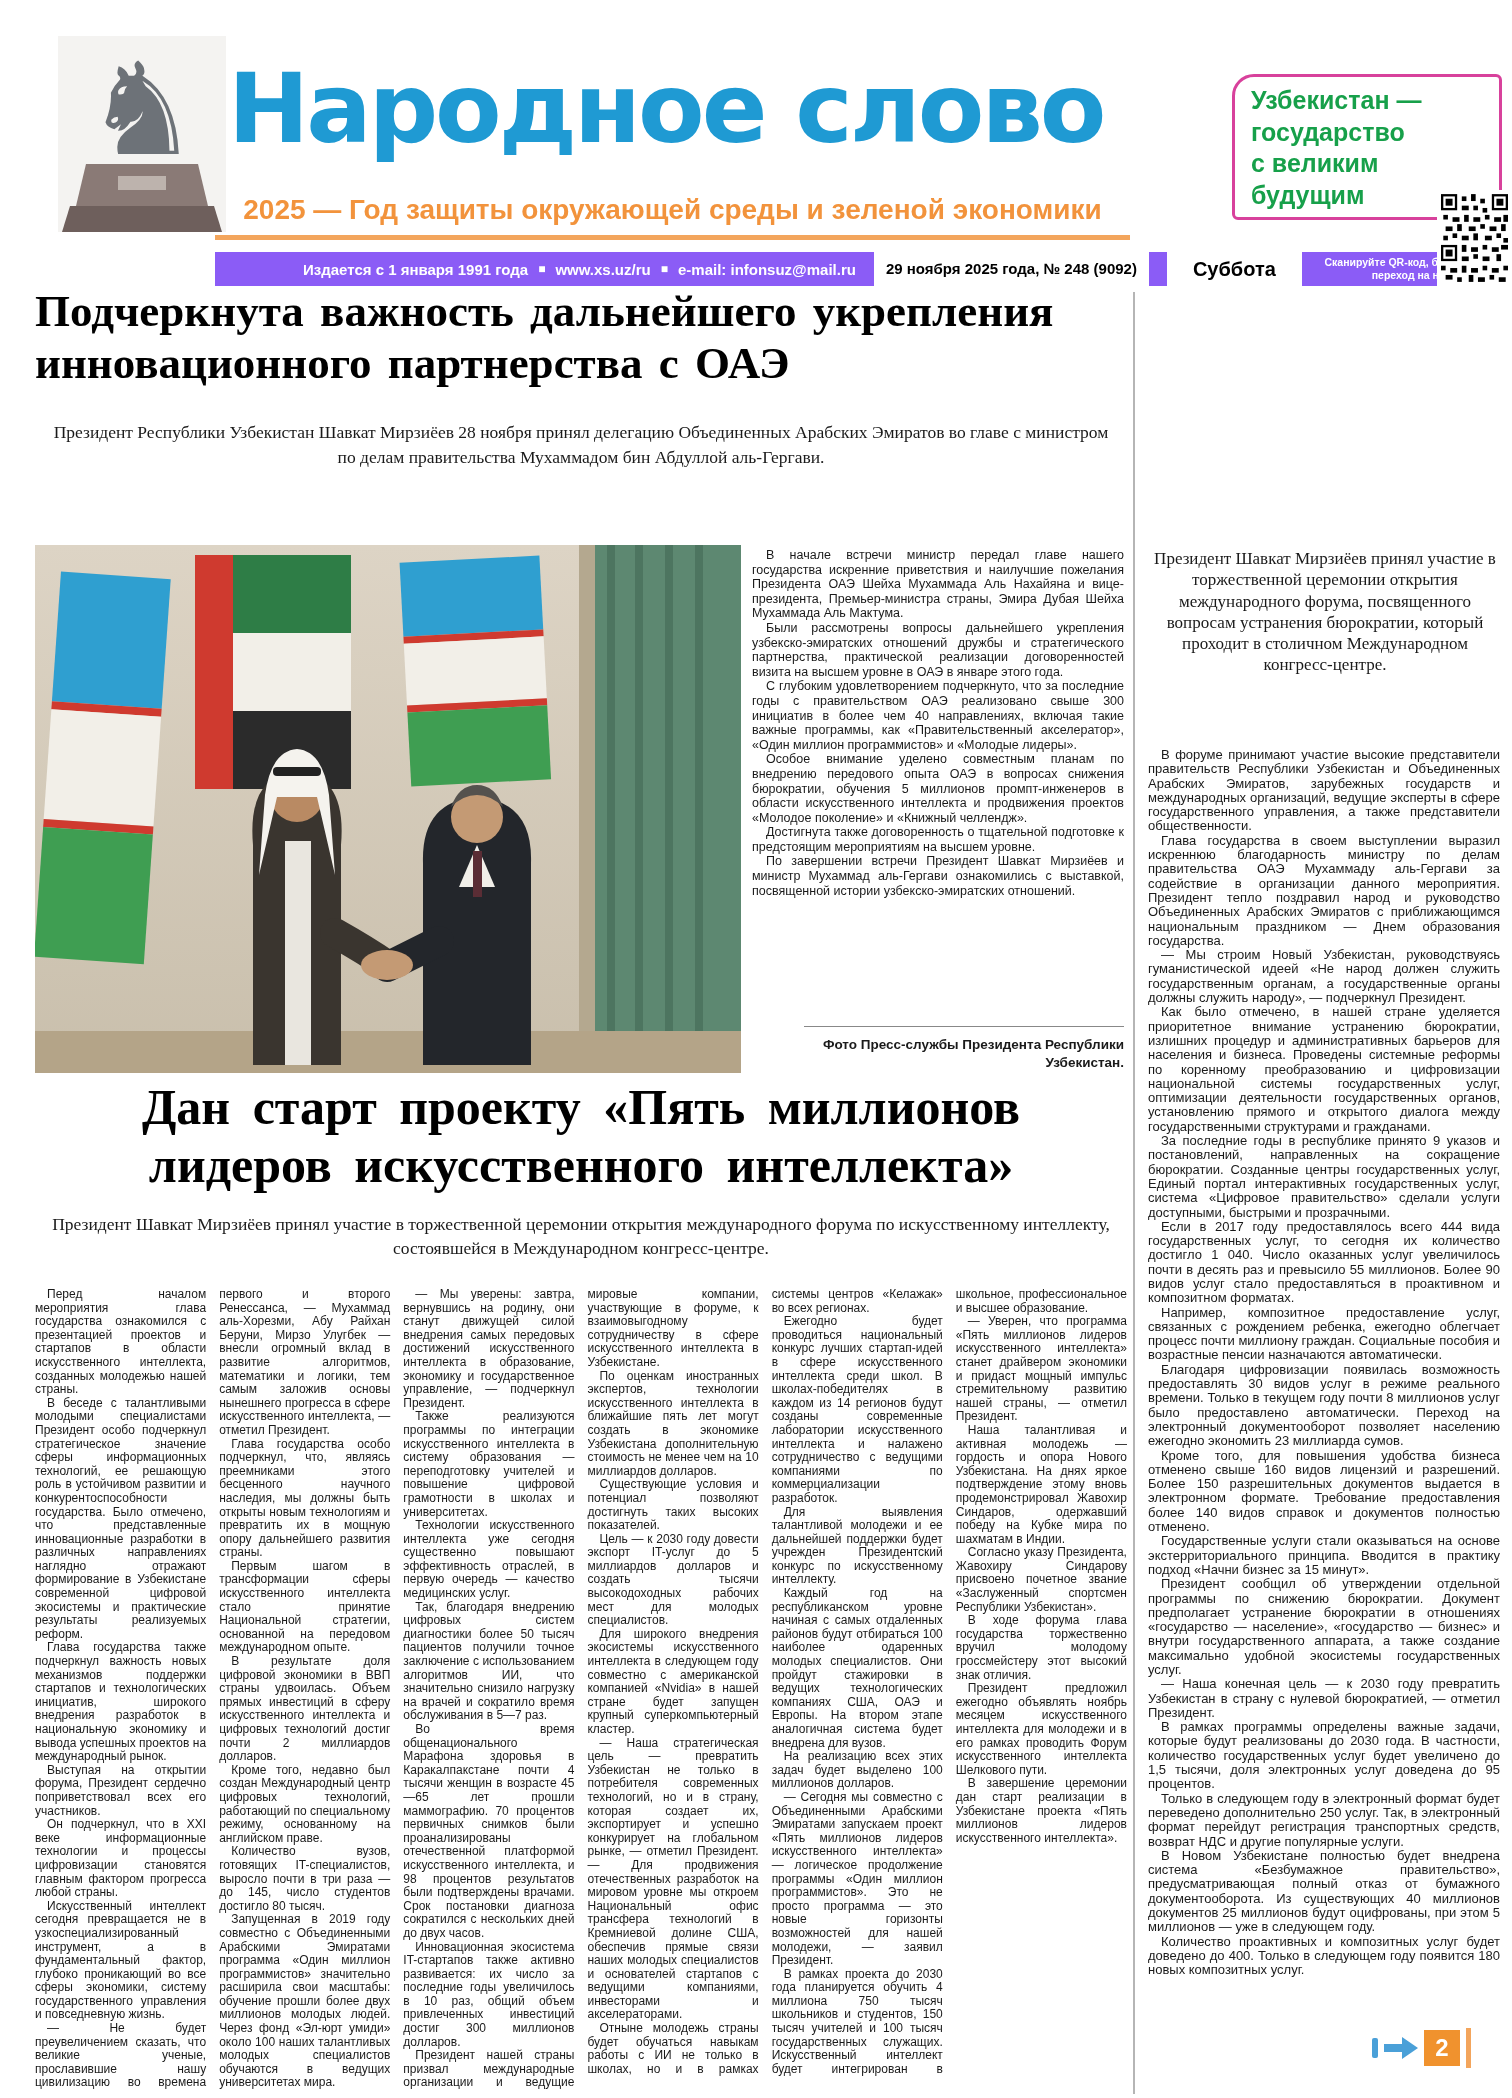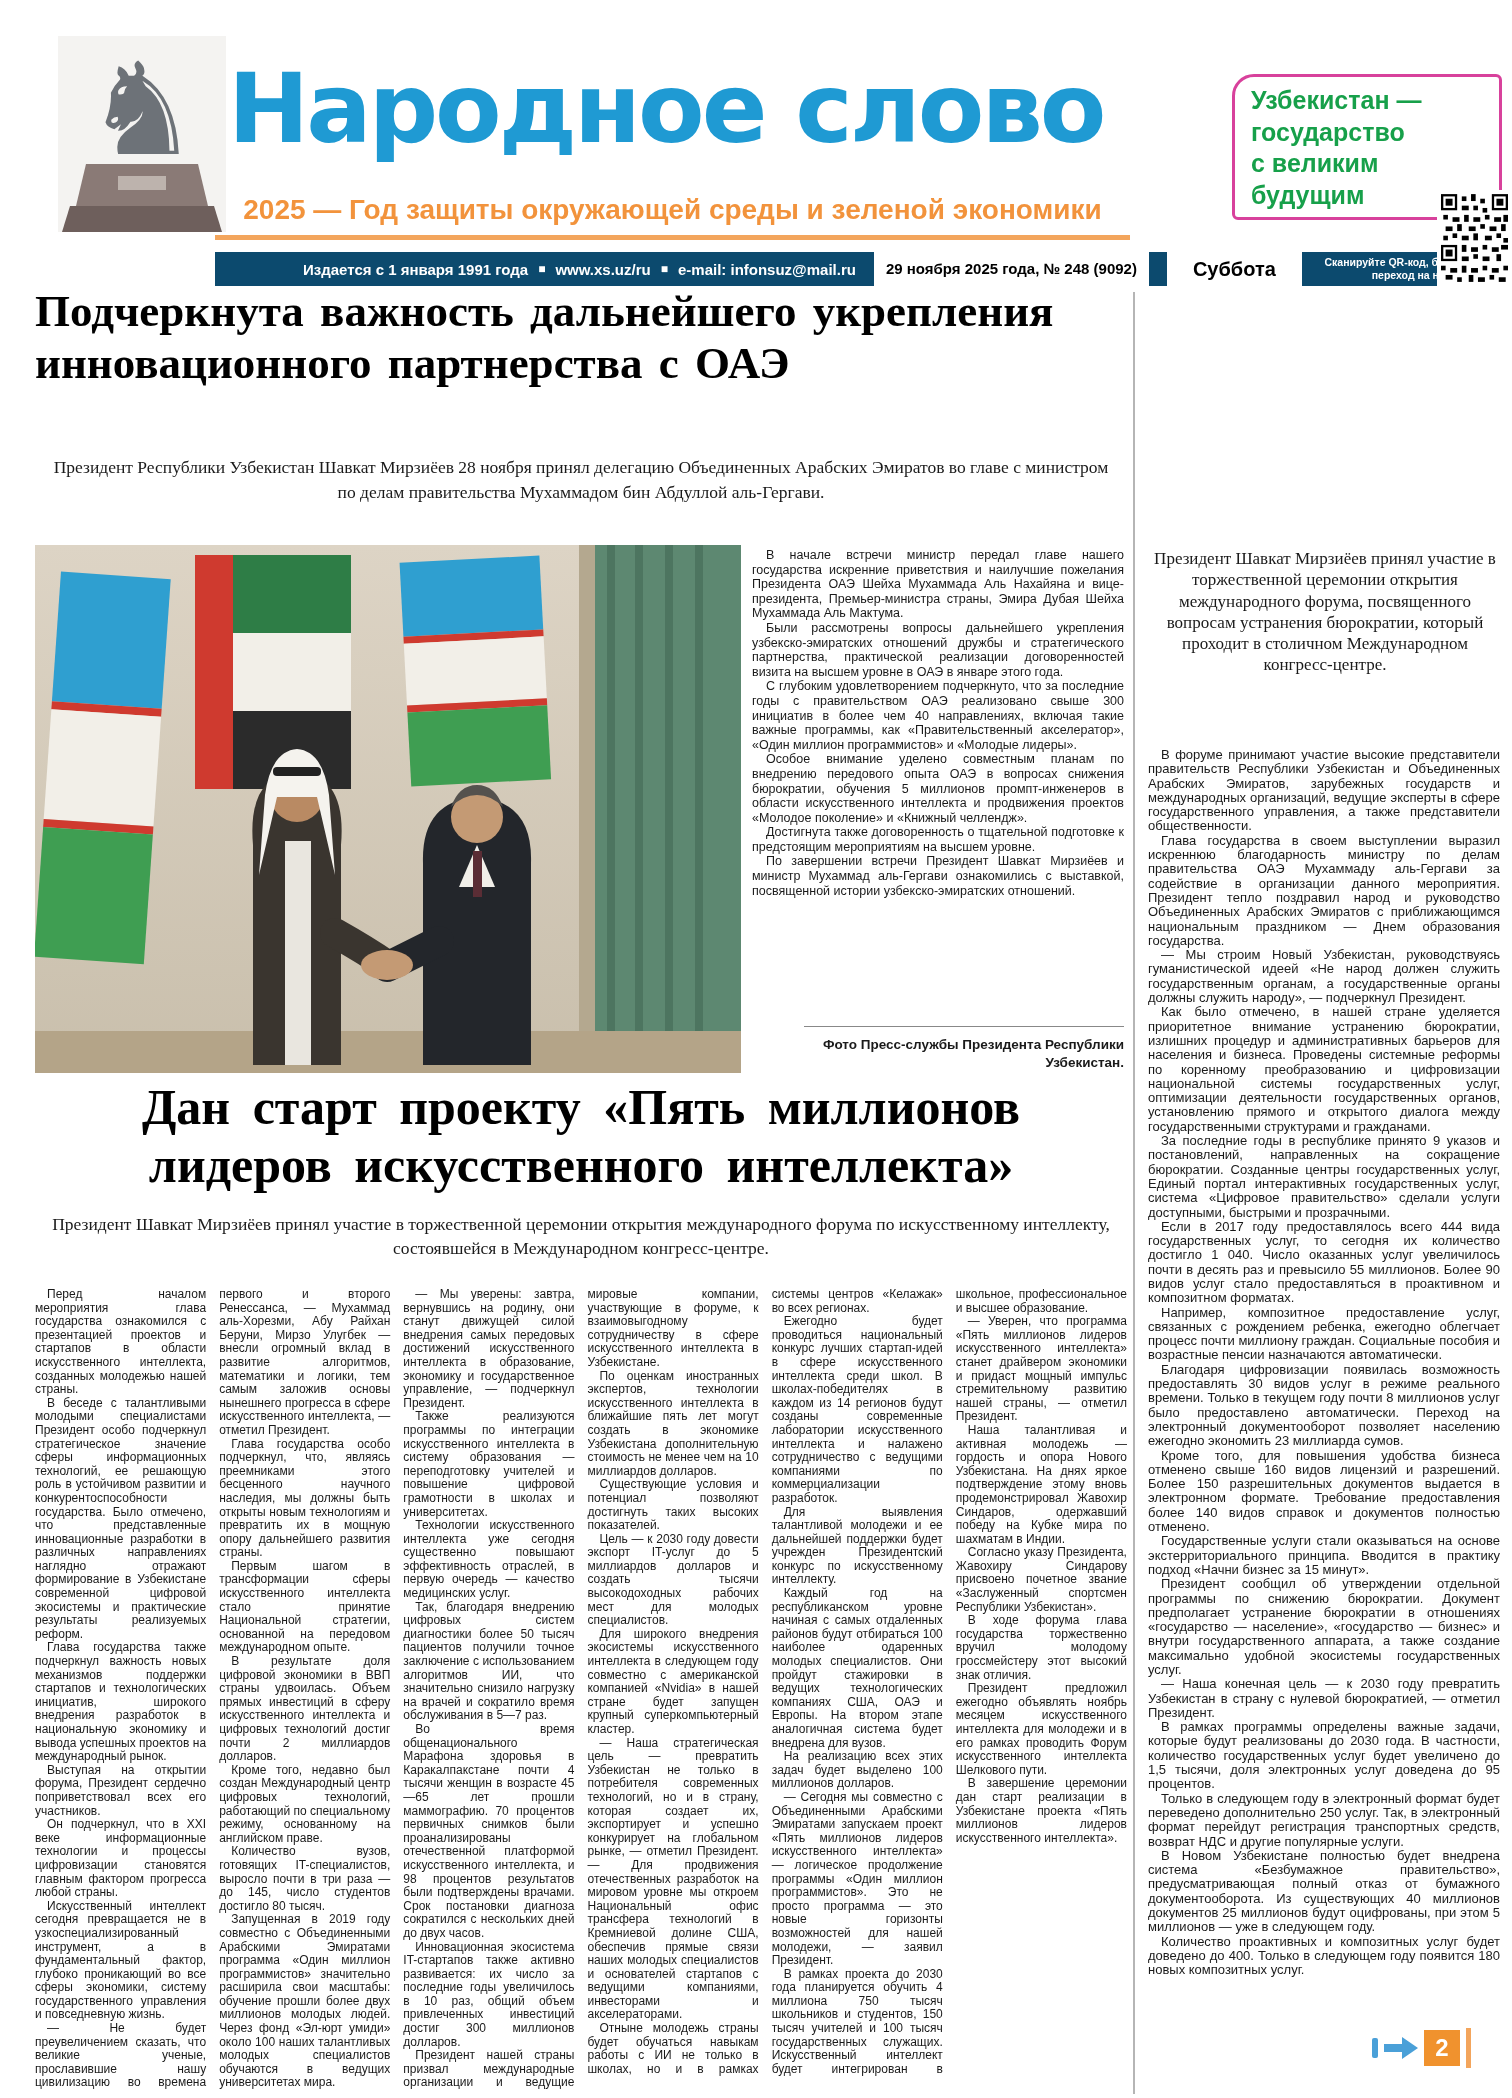--- a/index.html
+++ b/index.html
@@ -25,21 +25,21 @@
     font-weight:bold; font-size:25px; line-height:1.26; color:#17a04a;
     white-space:pre-line;
   }
   .slogan {
     position:absolute; left:215px; top:194px; width:915px; height:46px;
     font-weight:bold; font-size:28px; color:#f2933c; text-align:center;
     border-bottom:5px solid #f3a55c; padding-bottom:18px; letter-spacing:0px;
   }
   .info-bar {
     position:absolute; left:215px; top:252px; width:1297px; height:34px;
-    background:#0c4a6e; display:flex; align-items:center;
+    background:#8b5cf6; display:flex; align-items:center;
   }
   .info-left { display:flex; align-items:center; gap:10px; padding-left:88px;
     color:#fff; font-weight:bold; font-size:15px; white-space:nowrap; }
   .info-sep { font-size:12px; }
   .chip { background:#fff; color:#000; font-weight:bold; font-size:15px;
     height:34px; line-height:34px; padding:0 12px; margin-left:18px; white-space:nowrap; }
   .chip.weekday { font-size:20px; padding:0 26px; margin-left:18px; }
   .qr-caption { color:#fff; font-size:10.5px; font-weight:bold; line-height:1.25;
     width:160px; text-align:right; margin-left:18px; }
   .qr-box { position:absolute; left:1437px; top:190px; width:75px; height:96px;
@@ -47,21 +47,21 @@
   
   .v-divider { position:absolute; left:1133px; top:292px; width:2px; height:1802px; background:#b5b5b5; }
   
   .main-headline {
     position:absolute; left:35px; top:286px; width:1092px;
     font-family:"Liberation Serif", serif; font-size:45px; line-height:1.15;
     color:#000; white-space:pre-line; word-spacing:5px;
   }
   .main-lead {
     position:absolute; left:52px; top:420px; width:1058px;
-    font-family:"Liberation Serif", serif; font-size:17.5px; line-height:1.4; text-align:center;margin-top:35px;
+    font-family:"Liberation Serif", serif; font-size:17.5px; line-height:1.4; text-align:center;
   }
   .lead-photo { position:absolute; left:35px; top:545px; width:706px; height:528px; overflow:hidden; background:#cfc5b2; }
   .lead-body {
     position:absolute; left:752px; top:548px; width:372px; height:524px;
     font-size:12.5px; line-height:14.6px; text-align:justify; overflow:hidden;
     display:flex; flex-direction:column;
   }
   .lead-body p { text-indent:14px; }
   .credit {
     margin-top:auto; margin-left:auto; width:320px; border-top:1px solid #888;

